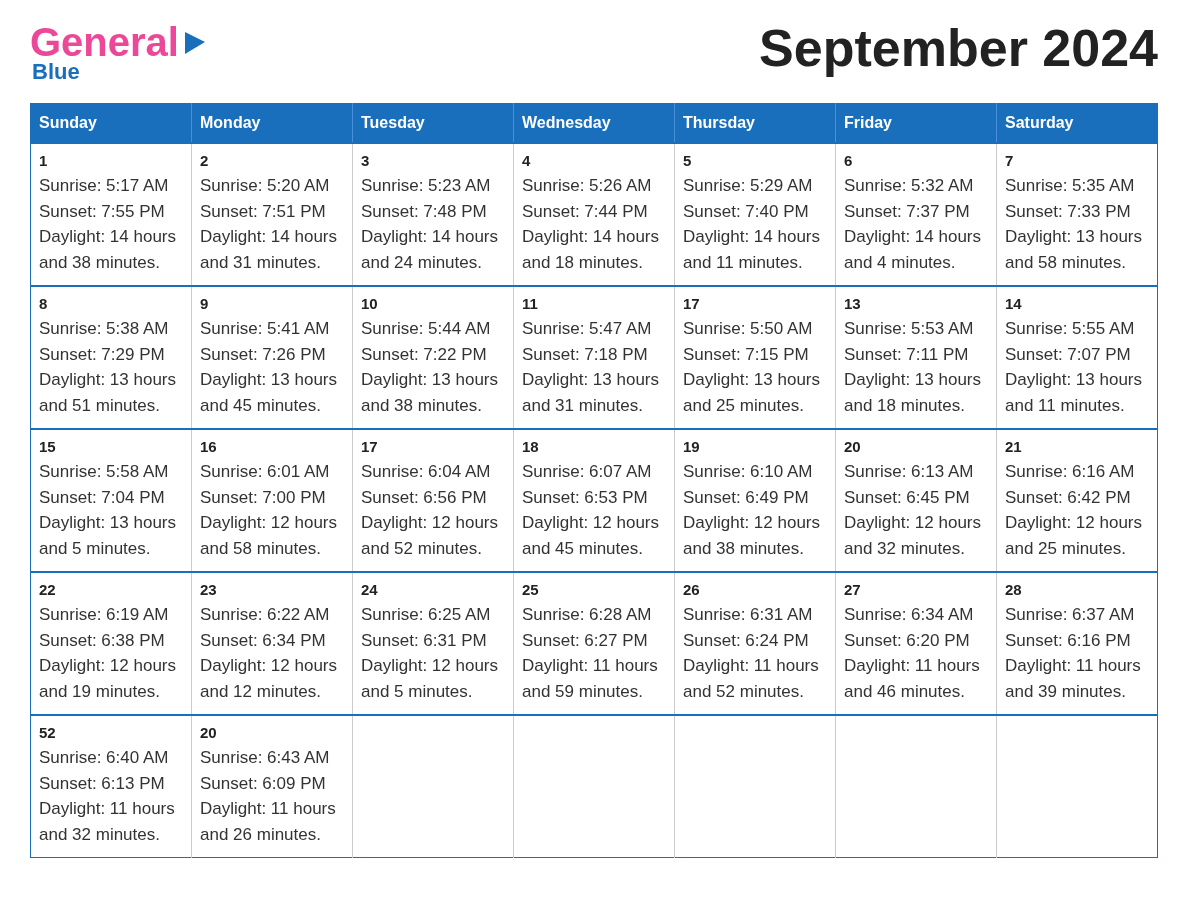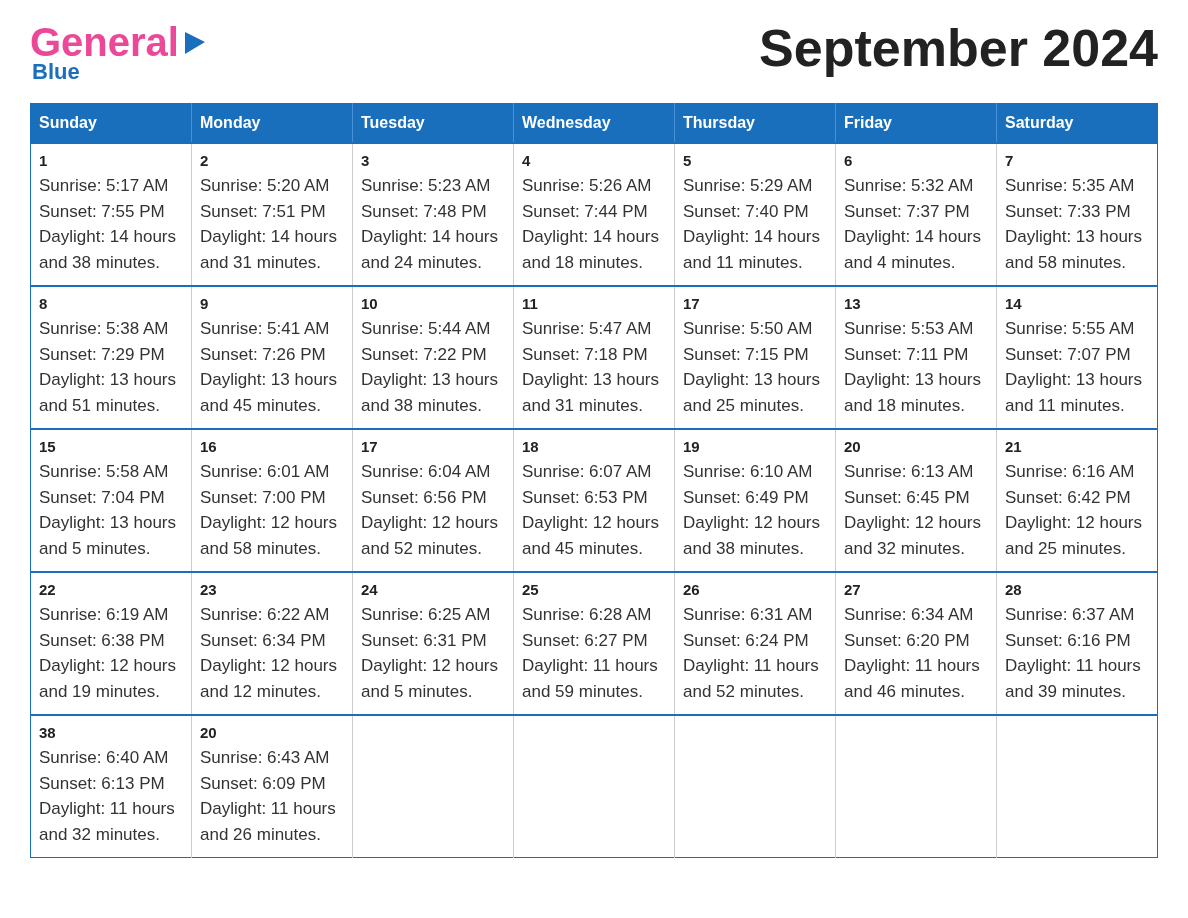--- a/index.html
+++ b/index.html
@@ -232,21 +232,21 @@
           <span class="day-number">27</span>
           <div class="day-info">Sunrise: 6:34 AM<br>Sunset: 6:20 PM<br>Daylight: 11 hours<br>and 46 minutes.</div>
         </td>
         <td>
           <span class="day-number">28</span>
           <div class="day-info">Sunrise: 6:37 AM<br>Sunset: 6:16 PM<br>Daylight: 11 hours<br>and 39 minutes.</div>
         </td>
       </tr>
       <tr class="last-row">
         <td>
-          <span class="day-number">38</span>
+          <span class="day-number">52</span>
           <div class="day-info">Sunrise: 6:40 AM<br>Sunset: 6:13 PM<br>Daylight: 11 hours<br>and 32 minutes.</div>
         </td>
         <td>
           <span class="day-number">20</span>
           <div class="day-info">Sunrise: 6:43 AM<br>Sunset: 6:09 PM<br>Daylight: 11 hours<br>and 26 minutes.</div>
         </td>
         <td class="empty-cell"></td>
         <td class="empty-cell"></td>
         <td class="empty-cell"></td>
         <td class="empty-cell"></td>

